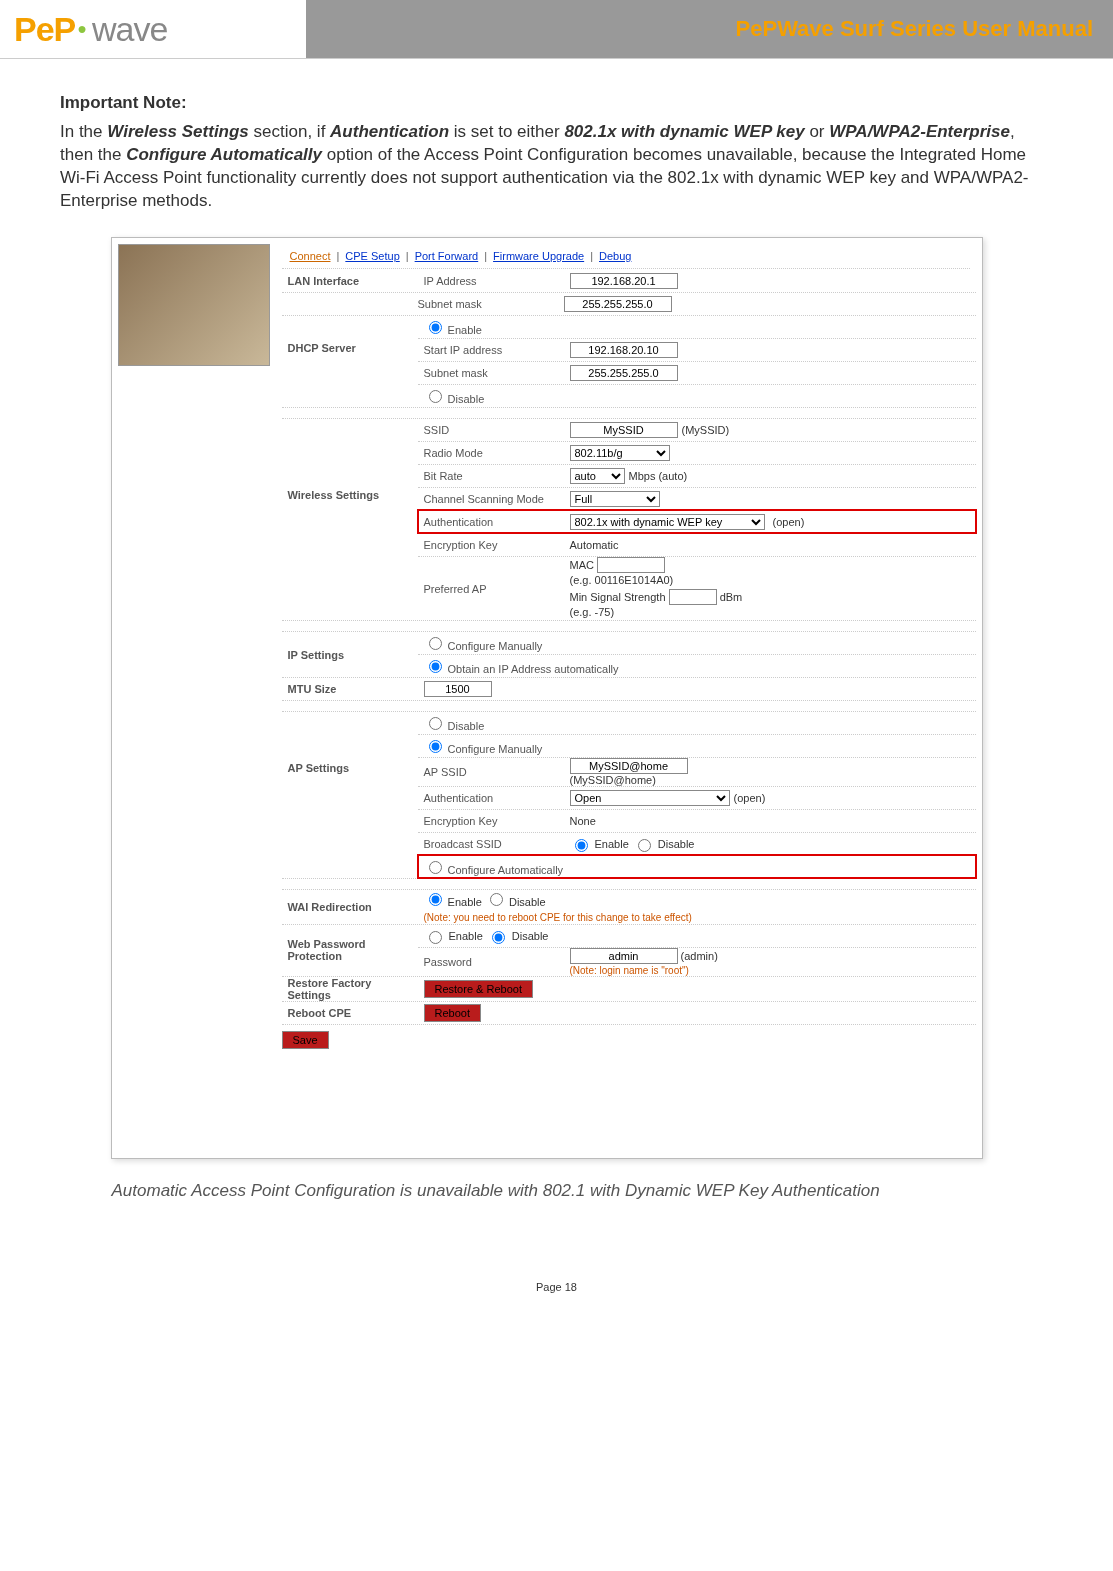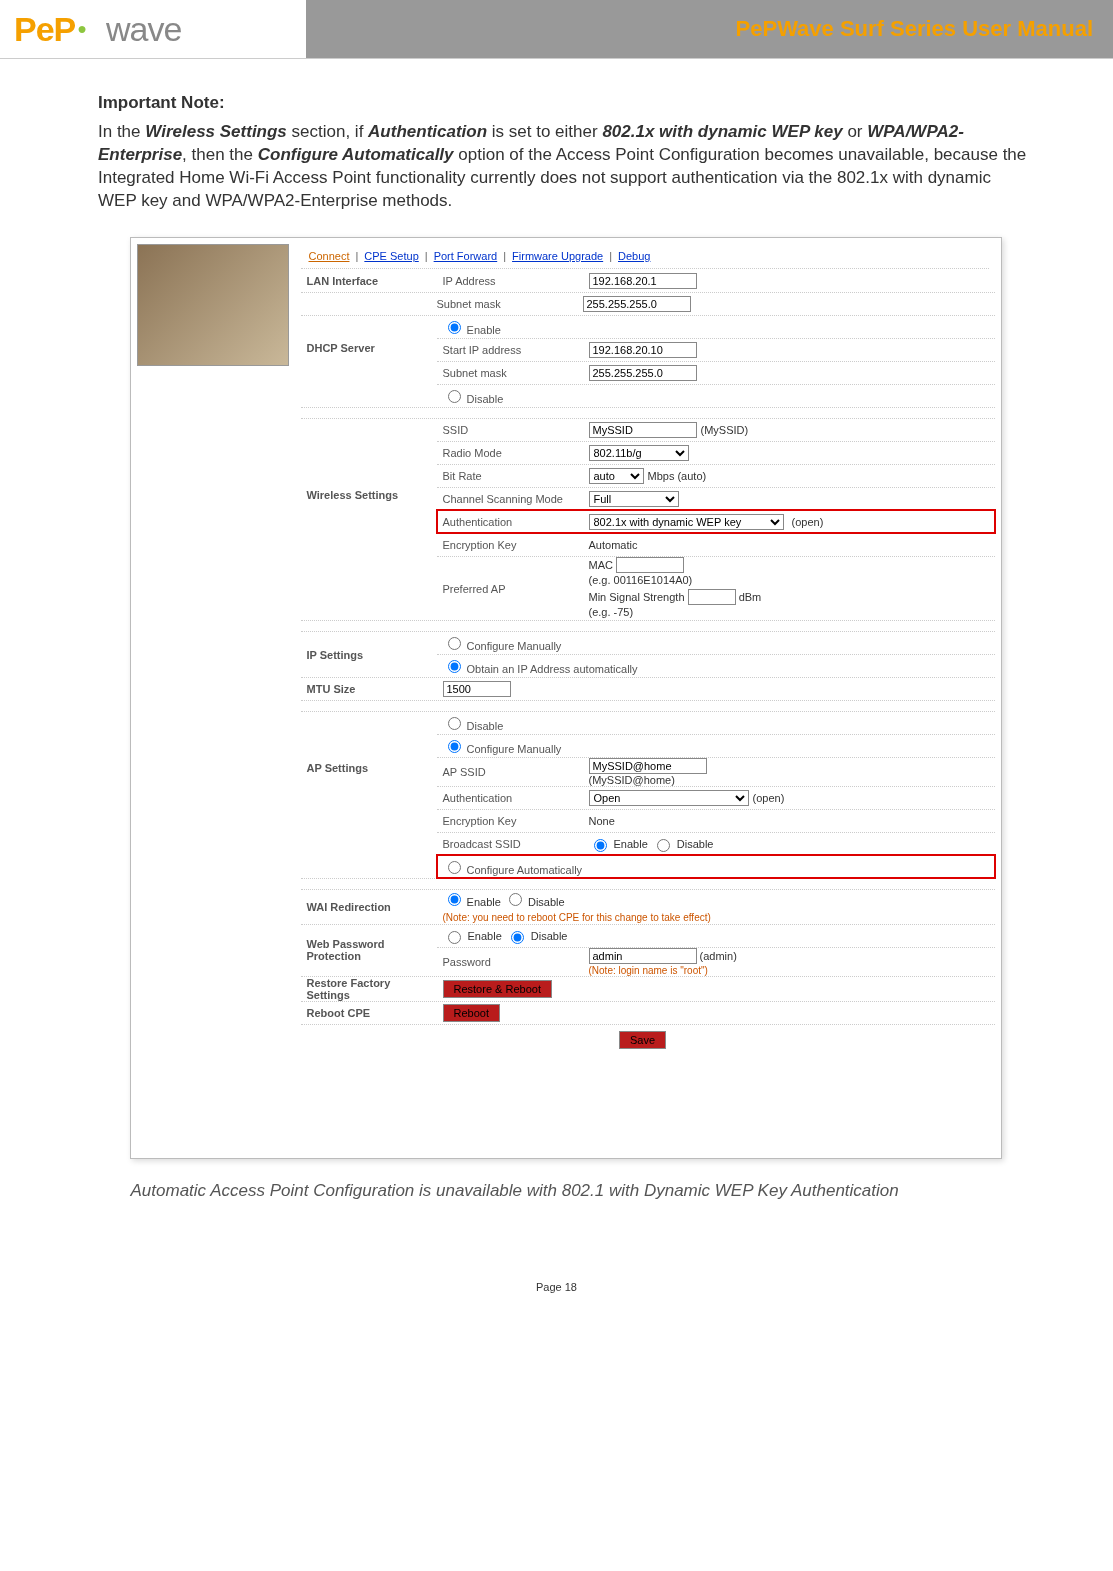--- a/index.html
+++ b/index.html
@@ -21,38 +21,37 @@
     height: 100%;
     display: flex;
     align-items: center;
     padding-left: 14px;
     box-sizing: border-box;
     font-size: 34px;
     font-weight: bold;
     letter-spacing: -1px;
   }
   .logo-pep { color: #f5a000; }
-  .logo-wave { color: #888; font-weight: 400; margin-left: 20px; }
+  .logo-wave { color: #888; font-weight: 400; margin-left: 6px; }
   .logo-dot { color: #8dc63f; font-size: 16px; vertical-align: super; margin-left: 2px;}
   .header-title-bar {
     flex: 1;
     height: 100%;
     background: #999;
     color: #f5a000;
     display: flex;
     align-items: center;
     justify-content: flex-end;
     padding-right: 20px;
     font-family: "Trebuchet MS", sans-serif;
     font-size: 22px;
     font-weight: bold;
   }
   .content {
     padding: 34px 80px 0 60px;
-    margin-left: 38px;
   }
   .important-note-h { font-weight: bold; font-size: 17px; margin-bottom: 8px; }
   .note-body { font-size: 17px; line-height: 1.35; margin-bottom: 24px; }
   .note-body .bi { font-weight: bold; font-style: italic; }
 
   
   .shot {
     width: 870px;
     margin: 0 auto;
     border: 1px solid #bbb;
@@ -122,20 +121,21 @@
     gap: 4px;
     flex-wrap: wrap;
   }
   .row .spacer-sec { width: 130px; }
   input[type=text].mini {
     font-size: 11px;
     padding: 1px 3px;
     border: 1px solid #888;
     background: #fff;
     font-family: inherit;
+    text-align: center;
   }
   select.mini {
     font-size: 11px;
     border: 1px solid #888;
     background: #fff;
     font-family: inherit;
   }
   button.mini {
     font-size: 11px;
     padding: 2px 10px;
@@ -152,21 +152,21 @@
     font-style: italic;
     font-size: 17px;
     color: #555;
   }
   .footer {
     text-align: center;
     font-size: 11px;
     color: #333;
     padding: 80px 0 30px 0;
   }
-  .save-row { display:flex; justify-content:center; padding:6px 10px 10px 0; border-top:1px dotted #ccc;}
+  .save-row { display:flex; justify-content:flex-start; padding:6px 10px 10px 0; border-top:1px dotted #ccc;}
 </style>
 </head>
 <body>
 
 <div class="header">
   <div class="logo-box">
     <span class="logo-pep"><span>PeP</span></span>
       <span class="logo-dot">●</span>
     <span class="logo-wave">wave</span>
   </div>

